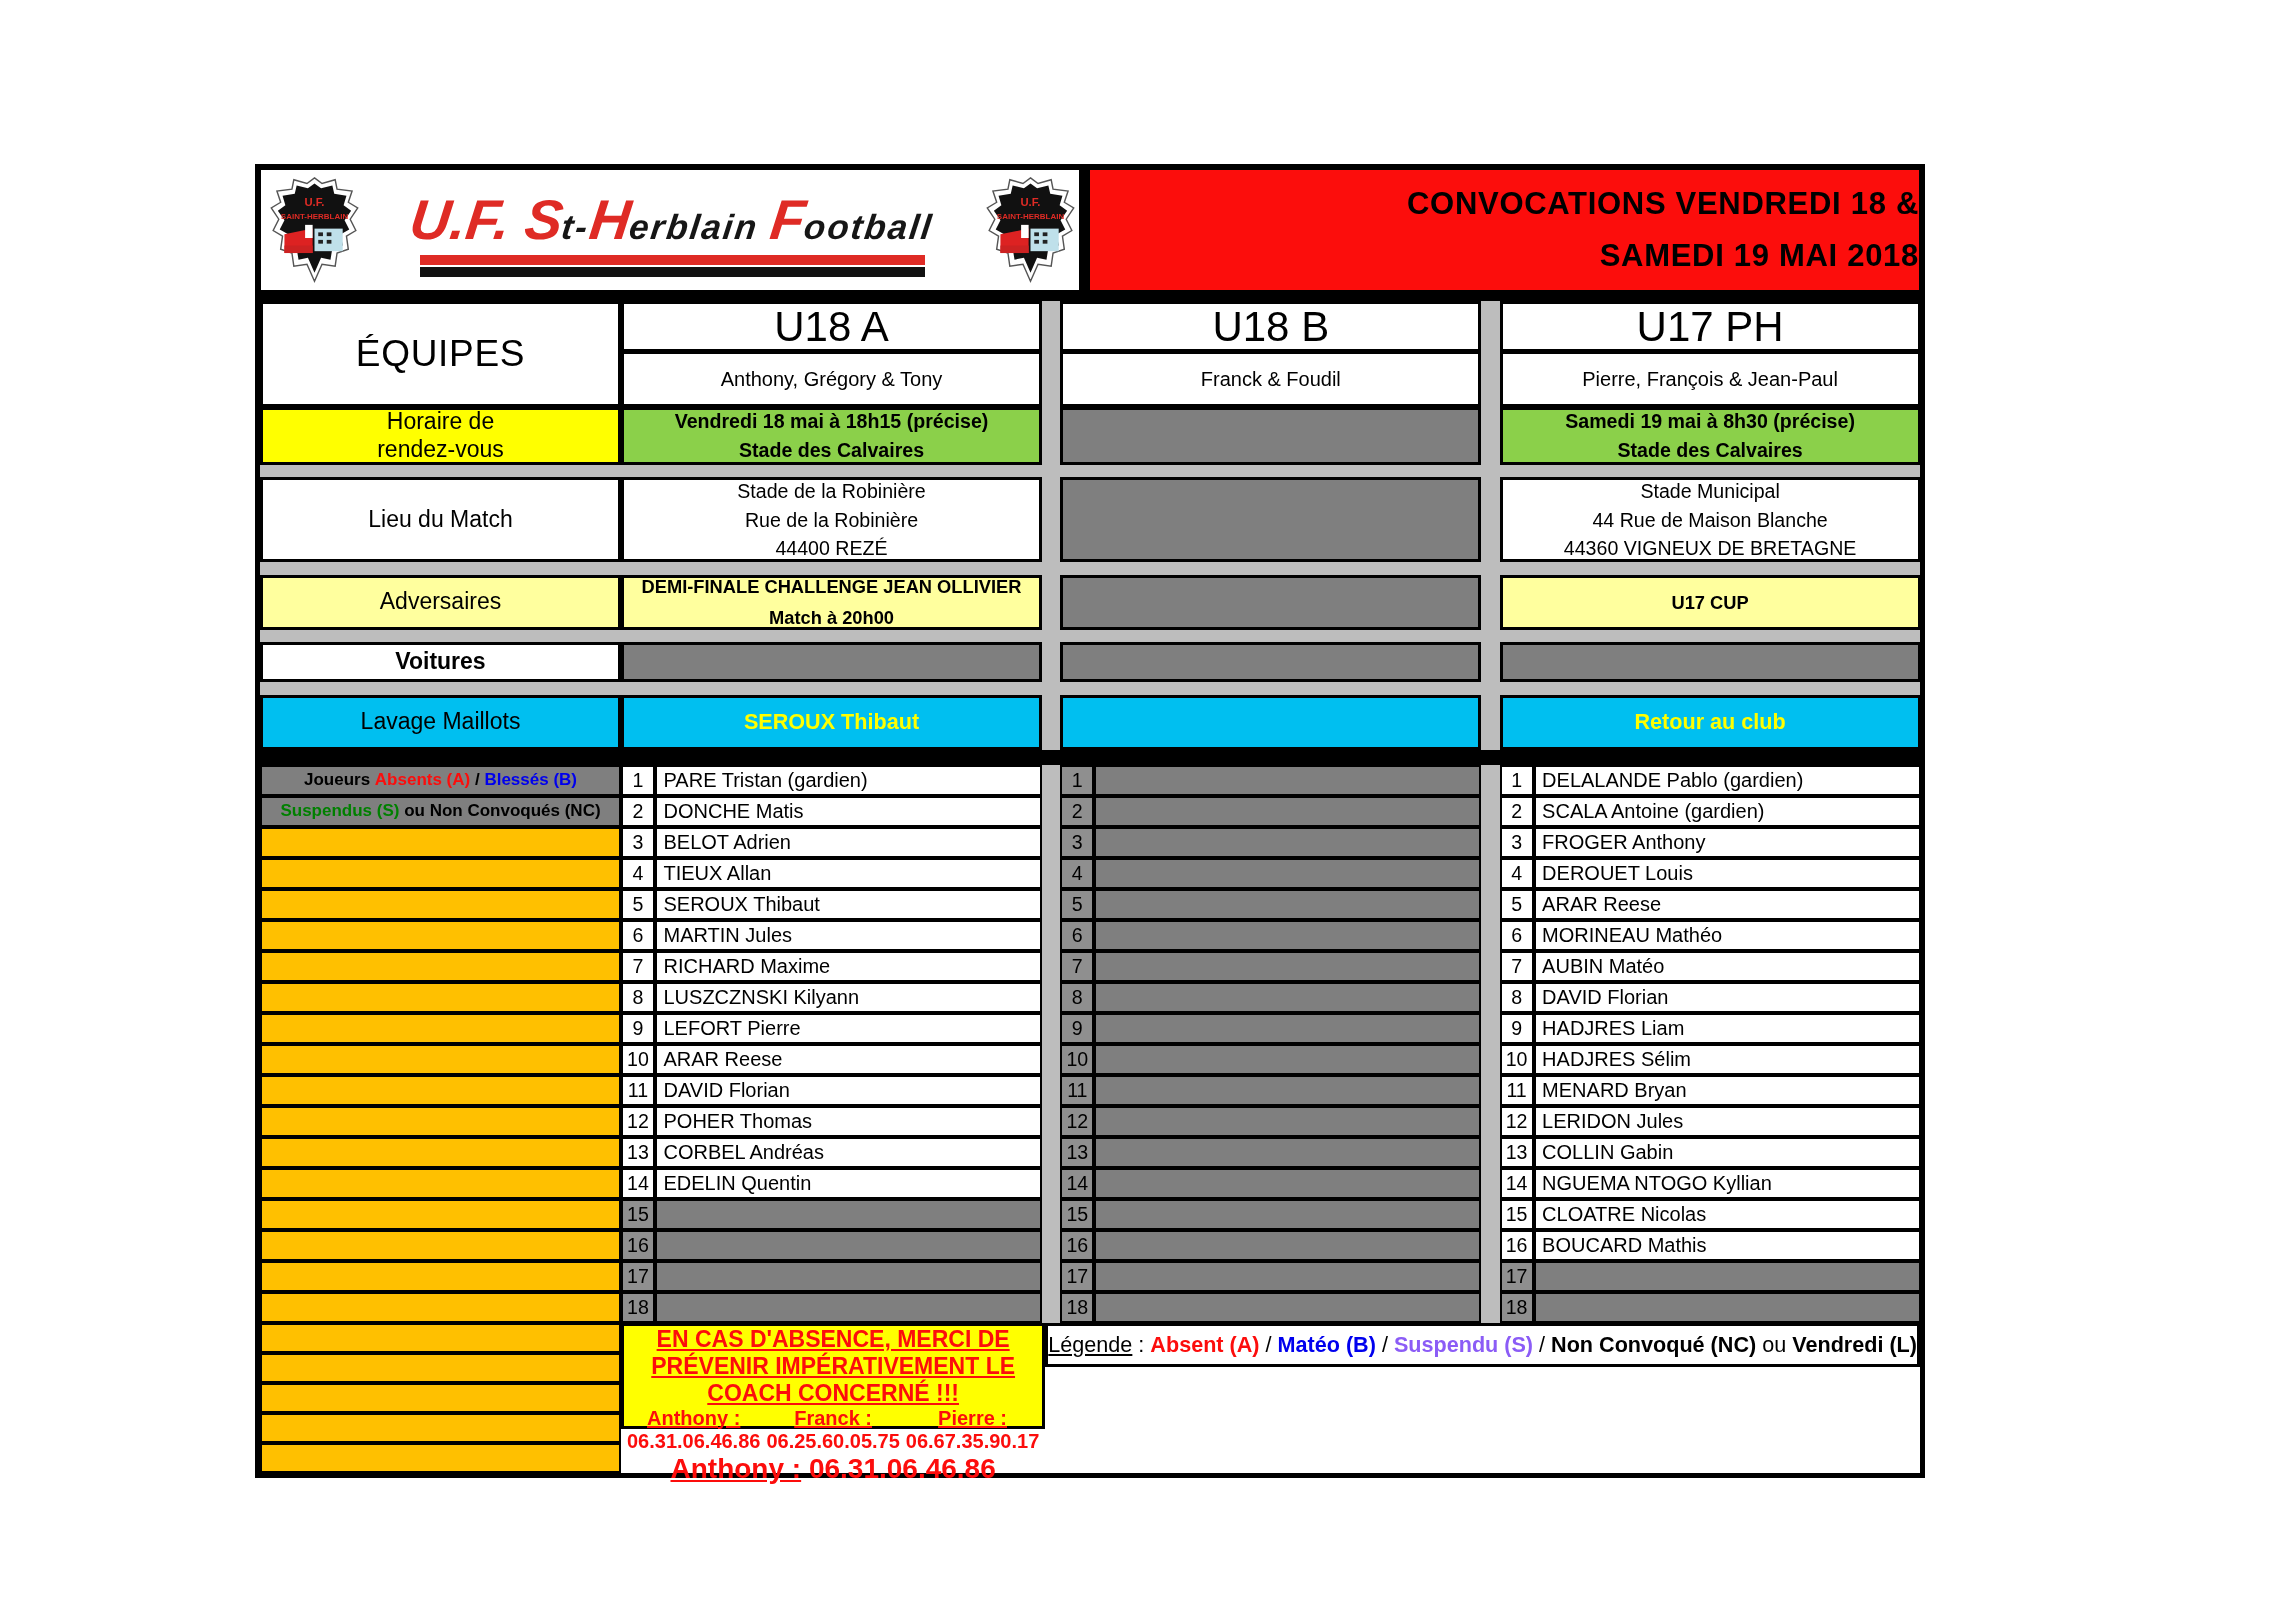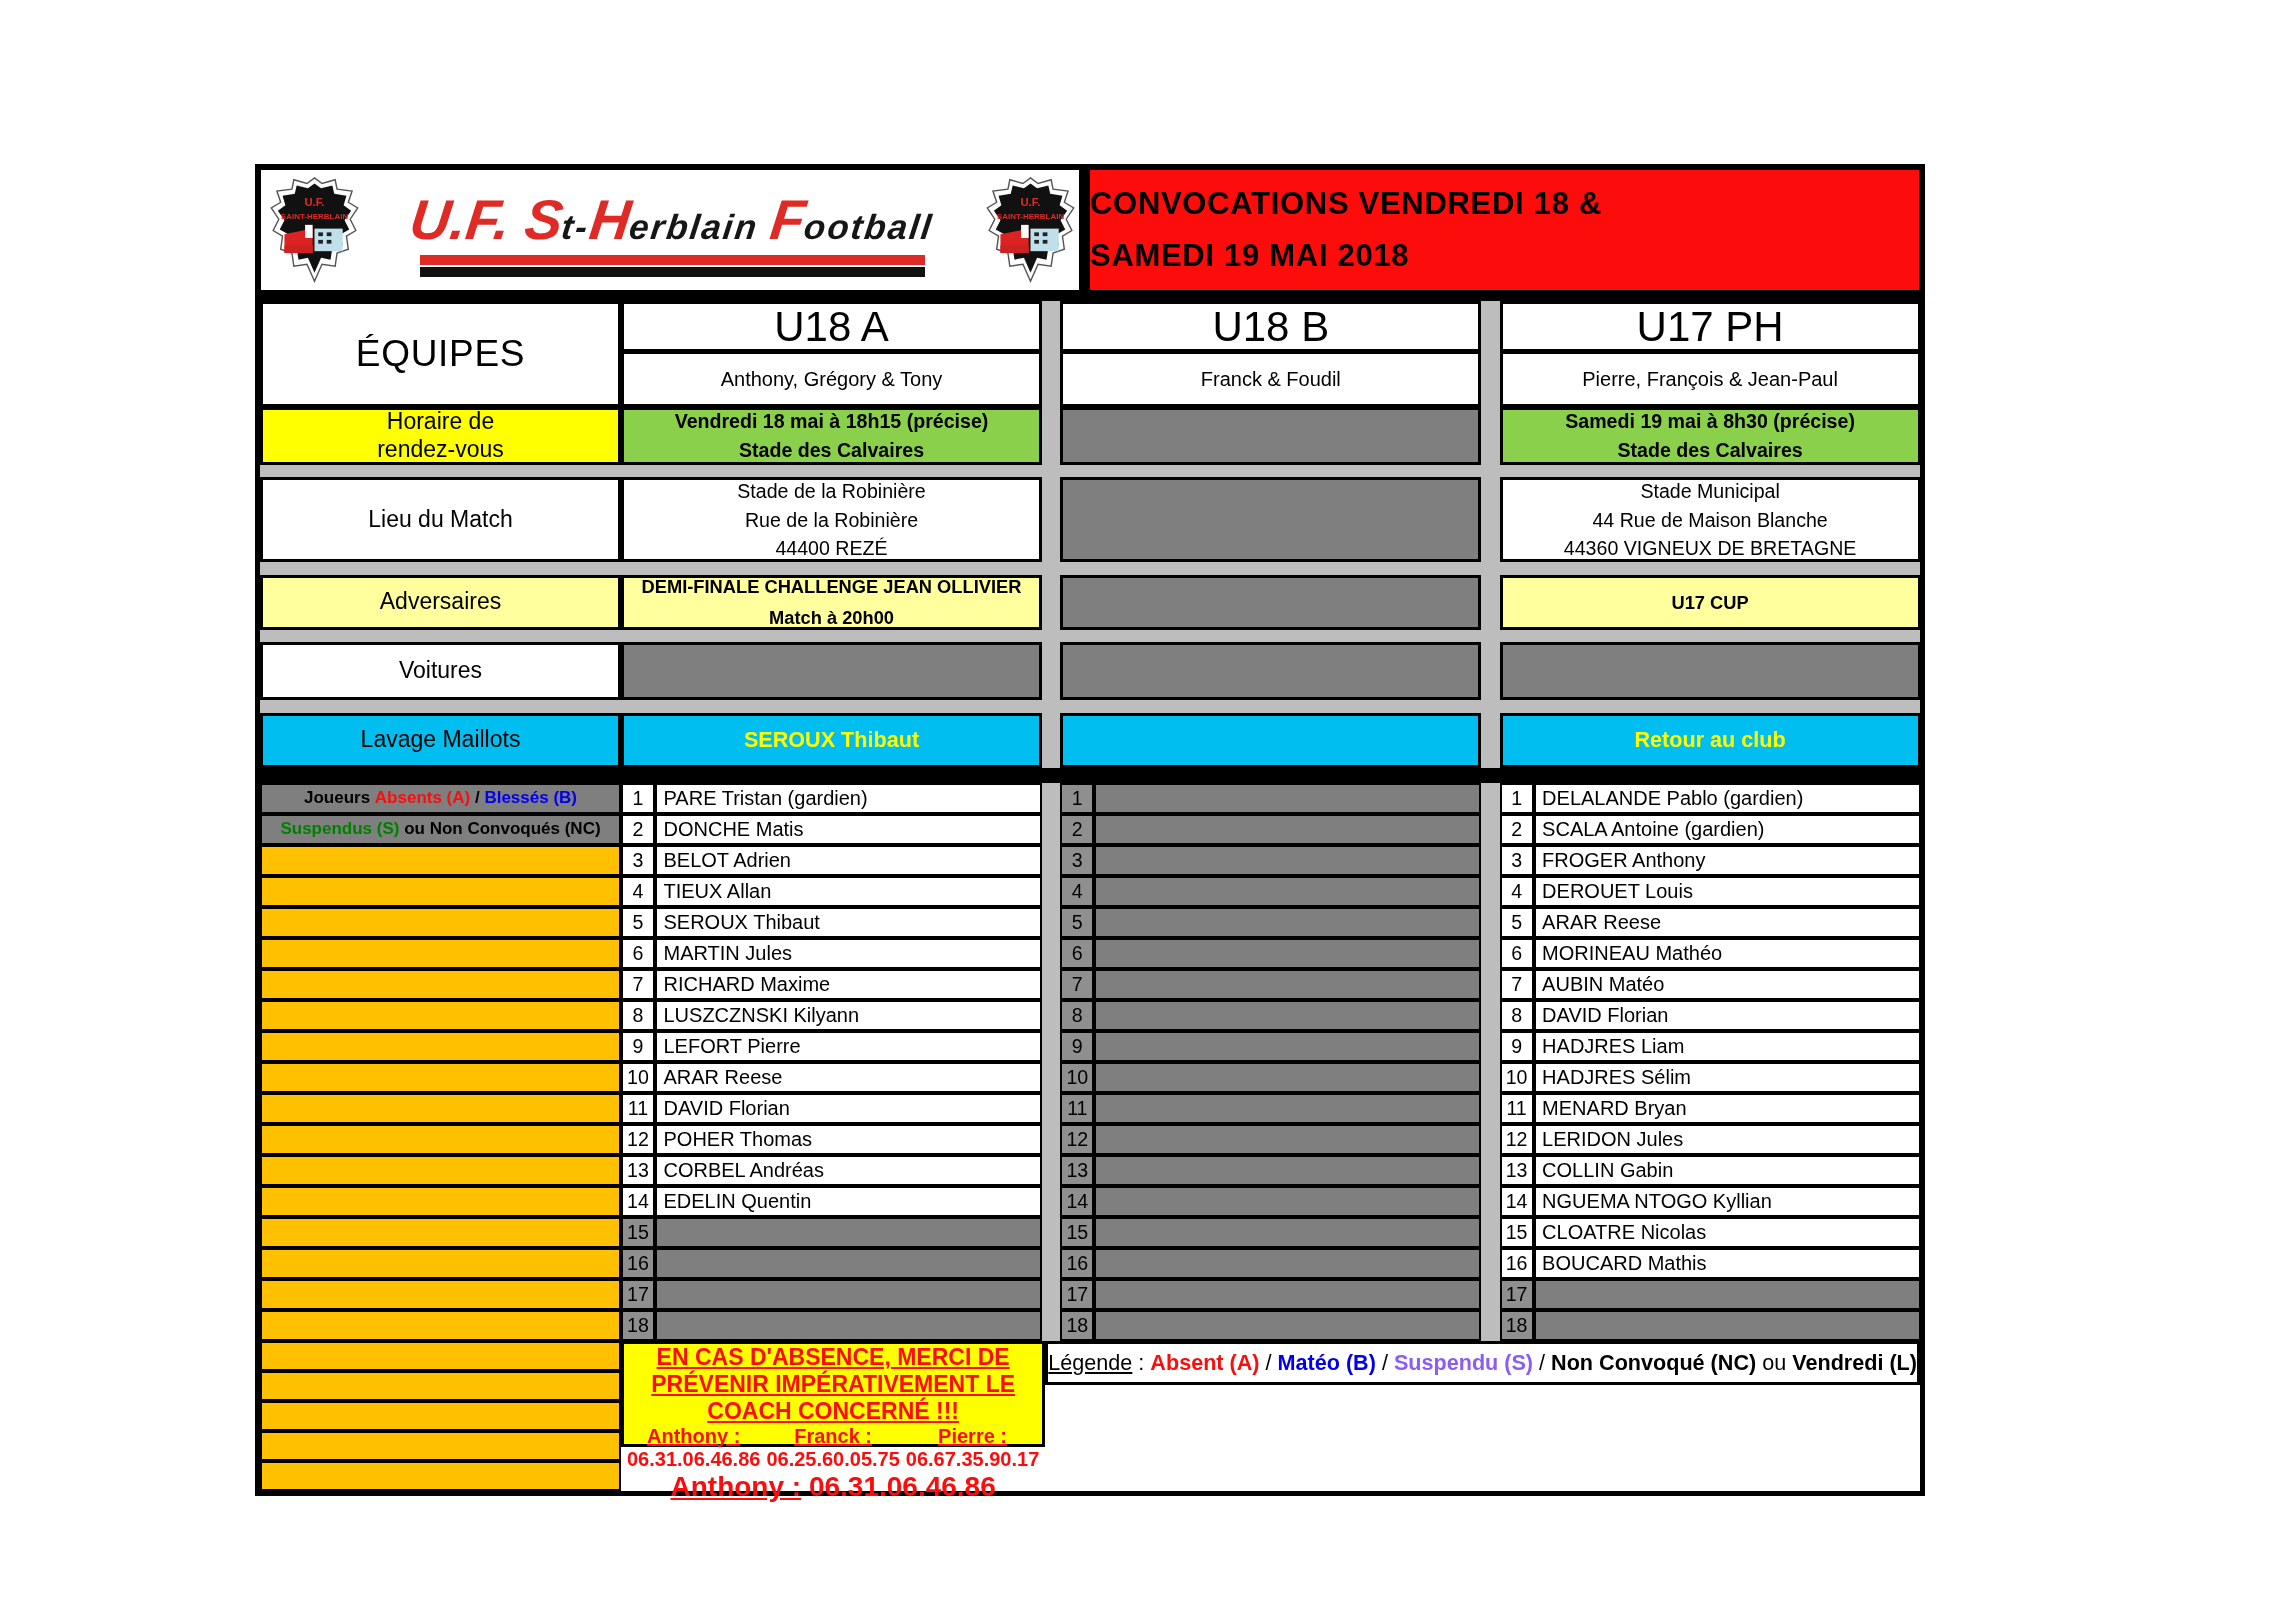--- a/index.html
+++ b/index.html
@@ -5,21 +5,21 @@
   html,body{margin:0;padding:0;background:#ffffff;}
   .page{width:2295px;height:1623px;position:relative;background:#fff;
         font-family:"Liberation Sans",sans-serif;color:#000;}
   .sheet{position:absolute;left:255px;top:164px;width:1670px;}
 
   
   .topbar{display:flex;height:132px;}
   .logobox{width:830px;flex:none;background:#fff;border:6.5px solid #000;
            box-sizing:border-box;display:flex;align-items:center;overflow:hidden;position:relative;}
   .redbox{flex:1;background:#FC0D0C;border:6.5px solid #000;border-left-width:5.2px;
-          box-sizing:border-box;display:flex;flex-direction:column;justify-content:space-evenly;text-align:left;}
+          box-sizing:border-box;display:flex;flex-direction:column;justify-content:space-evenly;text-align:right;}
   .redbox .bline{font-weight:bold;font-size:31px;color:#000;letter-spacing:0.7px;}
   .crest{width:97px;height:109px;flex:none;margin:2.6px 1.3px 2.6px 5.2px;}
   .crest.right{margin:2.6px 0 2.6px 1.3px;}
   .titlewrap{flex:1;text-align:center;position:relative;padding-top:3.9px;}
   .titletext{transform:skewX(-7deg);white-space:nowrap;}
   .t-red{color:#DF2B25;font-size:56px;font-weight:bold;font-style:italic;}
   .t-blk{color:#161616;font-size:35px;font-weight:bold;font-style:italic;letter-spacing:2px;}
   .bar-red{height:10.5px;background:#DF2B25;width:82%;margin:2.6px auto 0;}
   .bar-blk{height:9.2px;background:#111;width:82%;margin:2px auto 0;}
 
@@ -41,21 +41,21 @@
 
   .hdr-name{height:51px;font-size:42px;font-weight:400;border:3.3px solid #000;box-sizing:border-box;
             display:flex;align-items:center;justify-content:center;background:#fff;}
   .hdr-coach{height:55px;font-size:20px;border:3.3px solid #000;border-top-width:2px;box-sizing:border-box;
              display:flex;align-items:center;justify-content:center;background:#fff;}
   .equipes{font-size:37px;letter-spacing:0.7px;}
 
   .r-horaire{height:58px;}
   .r-lieu{height:85px;}
   .r-advers{height:55px;}
-  .r-voit{height:58px;}
+  .r-voit{height:40px;font-weight:bold;}
   .r-lavage{height:55px;}
   .rowlabel{font-size:23px;line-height:1.2;}
   .greentxt{font-weight:bold;font-size:19.6px;line-height:1.5;}
   .lieutxt{font-size:19.6px;line-height:1.45;}
   .adverstxt{font-weight:bold;font-size:18.3px;line-height:1.7;}
   .lavagetxt{font-weight:bold;font-size:21.6px;color:#FFFF00;}
 
   .blacksep{height:15px;background:#000;}
 
   

